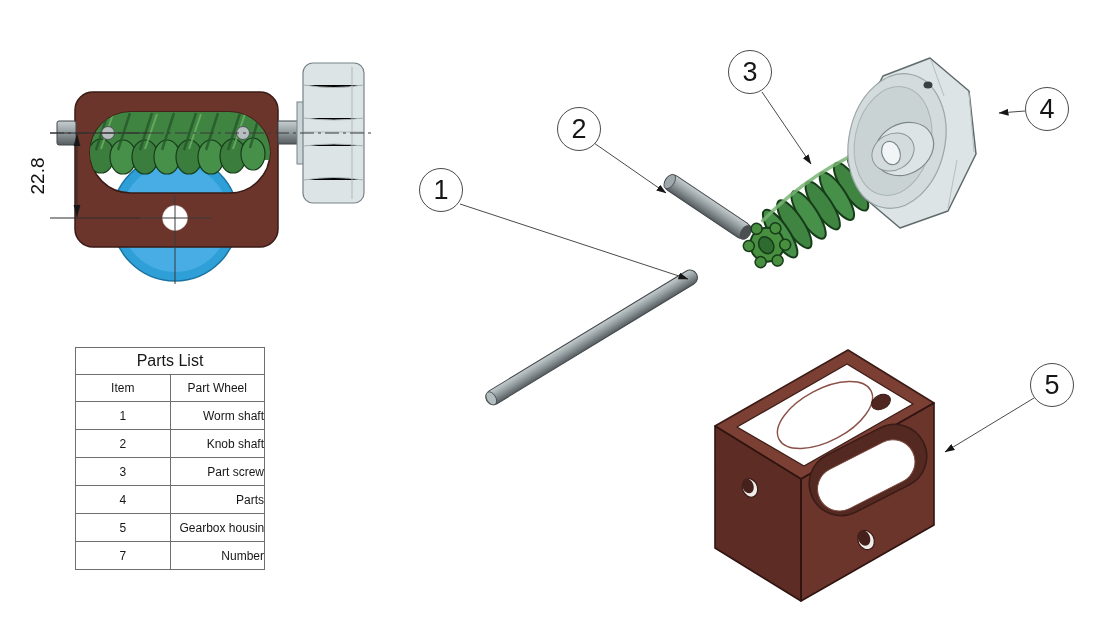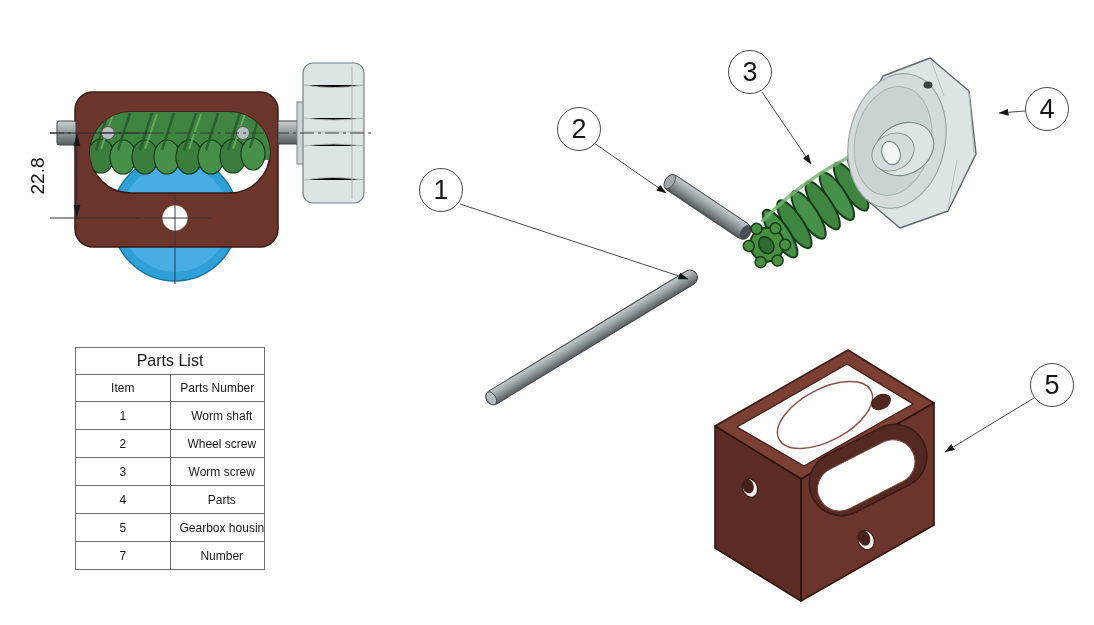--- a/index.html
+++ b/index.html
@@ -8,21 +8,21 @@
   .stage svg{position:absolute;left:0;top:0;}
   
   .parts-table{position:absolute;left:75px;top:347px;width:190px;border-collapse:collapse;
                table-layout:fixed;background:#fff;}
   .parts-table td,.parts-table th{border:1px solid #6f6f6f;padding:0;font-weight:400;
                font-size:12px;color:#161616;overflow:hidden;white-space:nowrap;}
   .parts-table .title-cell{height:26px;text-align:center;font-size:16px;}
   .parts-table .hdr-item{height:26px;text-align:center;width:56px;}
   .parts-table .hdr-part{height:26px;text-align:center;}
   .parts-table .c-item{height:27px;text-align:center;}
-  .parts-table .c-part{height:27px;text-align:center;padding-left:9px;}
+  .parts-table .c-part{height:27px;text-align:right;padding-left:9px;}
   
   .balloon{position:absolute;width:44px;height:44px;border:1.6px solid #4a4a4a;border-radius:50%;
            background:#fff;display:flex;align-items:center;justify-content:center;
            font-size:27px;color:#161616;box-sizing:border-box;}
   
   .dim-label{position:absolute;left:8px;top:163px;width:60px;height:26px;display:flex;
              align-items:center;justify-content:center;font-size:19px;color:#111;
              transform:rotate(-90deg);}
 </style>
 </head>
@@ -229,33 +229,33 @@
 
   <div class="dim-label">22.8</div>
 
   <table class="parts-table">
     <tbody>
       <tr>
         <td class="title-cell" colspan="2">Parts List</td>
       </tr>
       <tr>
         <td class="hdr-item">Item</td>
-        <td class="hdr-part">Parts Number</td>
+        <td class="hdr-part">Part Wheel</td>
       </tr>
       <tr>
         <td class="c-item">1</td>
         <td class="c-part">Worm shaft</td>
       </tr>
       <tr>
         <td class="c-item">2</td>
-        <td class="c-part">Wheel screw</td>
+        <td class="c-part">Knob shaft</td>
       </tr>
       <tr>
         <td class="c-item">3</td>
-        <td class="c-part">Worm screw</td>
+        <td class="c-part">Part screw</td>
       </tr>
       <tr>
         <td class="c-item">4</td>
         <td class="c-part">Parts</td>
       </tr>
       <tr>
         <td class="c-item">5</td>
         <td class="c-part">Gearbox housing</td>
       </tr>
       <tr>

